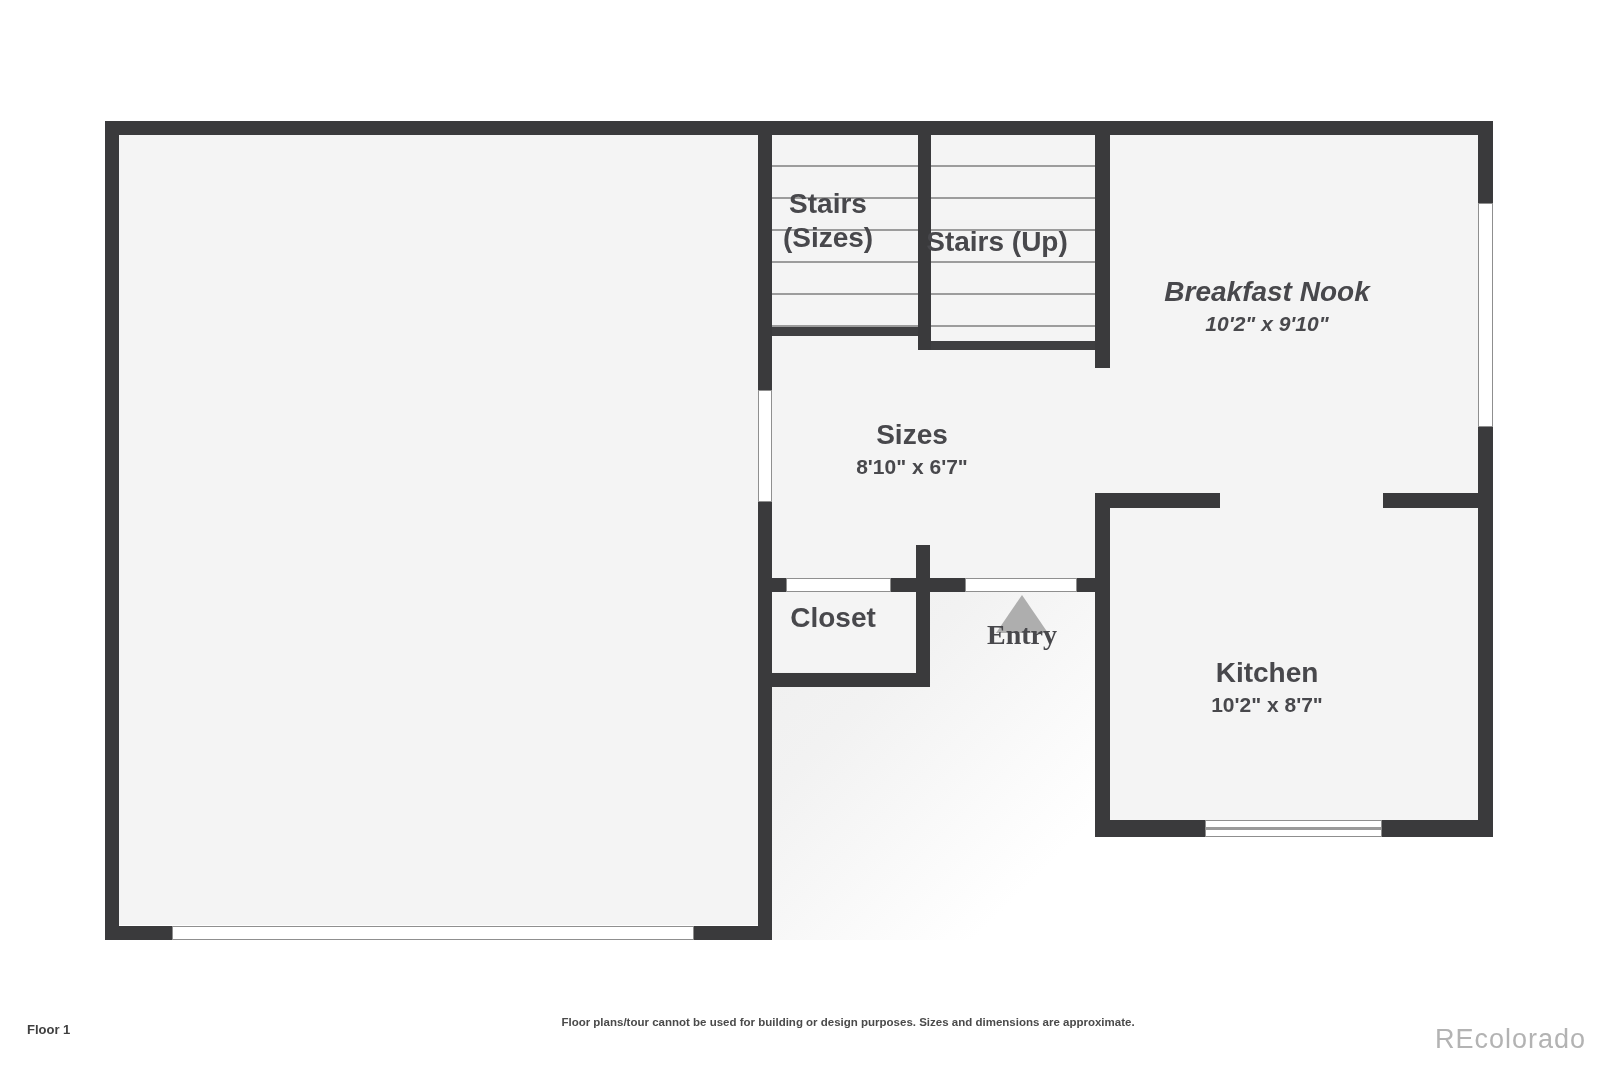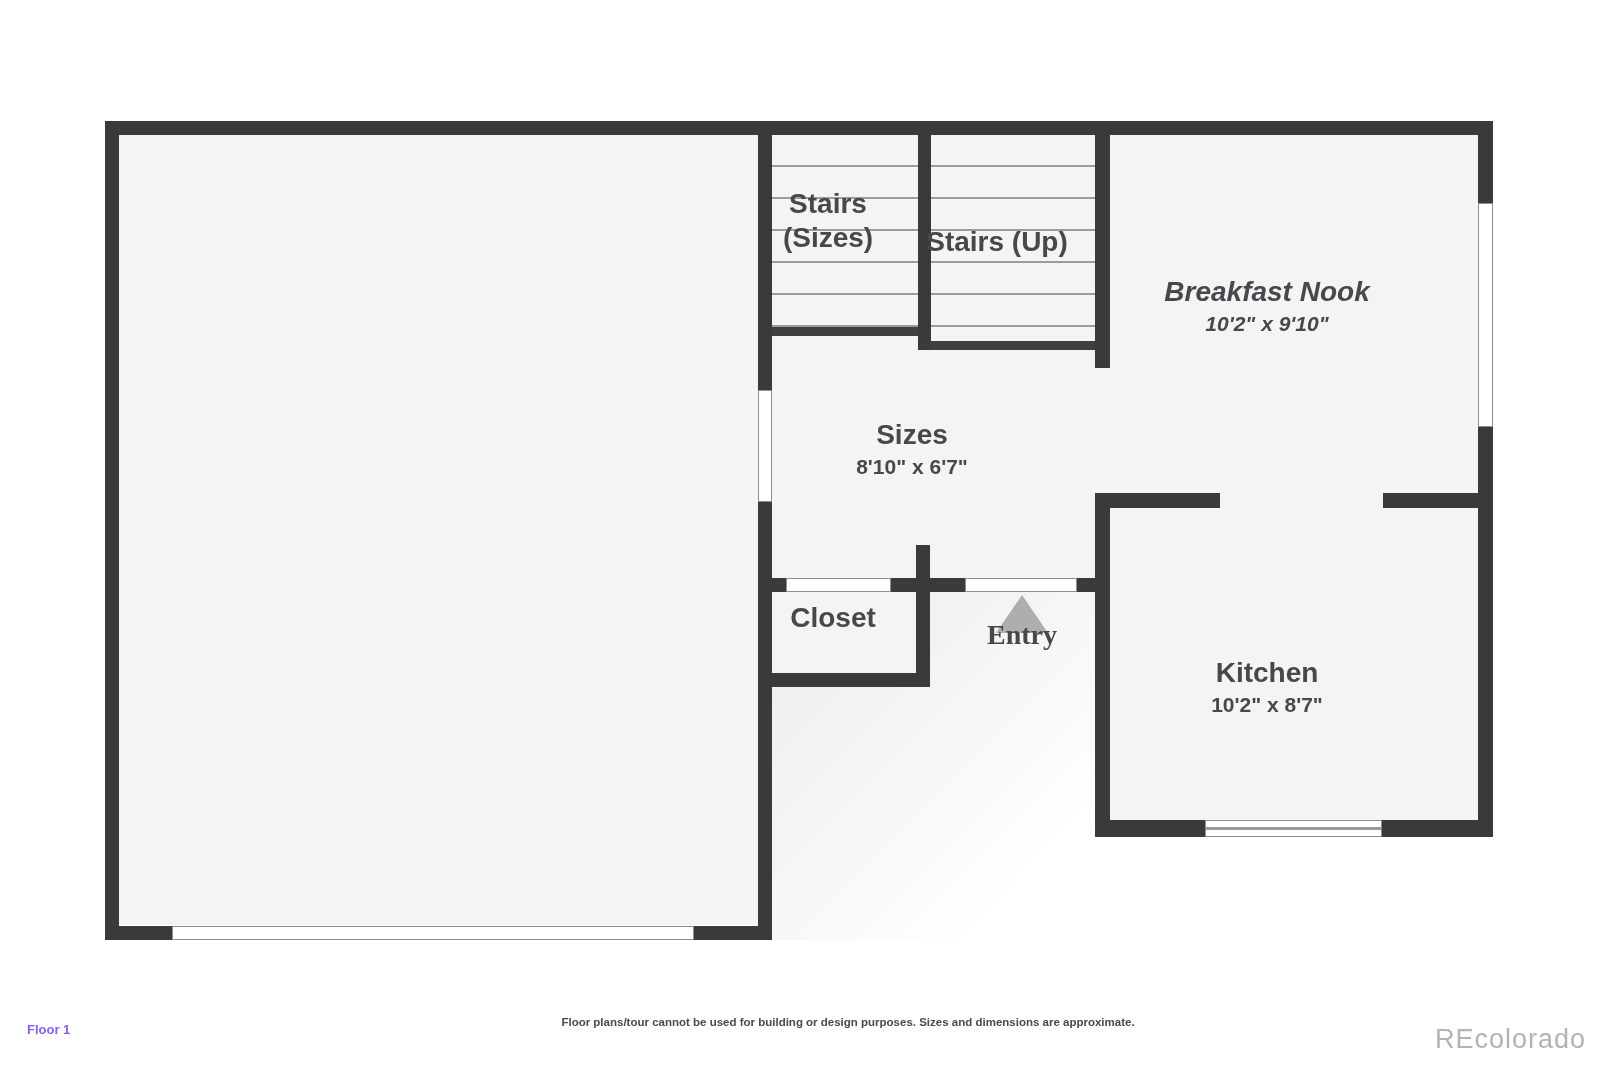--- a/index.html
+++ b/index.html
@@ -11,21 +11,21 @@
   .thinwall{position:absolute;background:#3f3f41;}
   .open{position:absolute;background:#ffffff;border:1px solid #8f8f8f;box-sizing:border-box;}
   .win-h{background:linear-gradient(to bottom,#ffffff 0 42%,#9a9a9a 42% 58%,#ffffff 58% 100%);}
   .treads{position:absolute;background:repeating-linear-gradient(to bottom,rgba(0,0,0,0) 0 30px,#9c9c9c 30px 32px);}
   .room-label{position:absolute;transform:translateX(-50%);text-align:center;color:#48484c;white-space:nowrap;}
   .room-name{font-size:28px;font-weight:bold;line-height:34px;}
   .room-dims{font-size:21px;font-weight:bold;line-height:30px;}
   .entry-arrow{position:absolute;width:0;height:0;
       border-left:26px solid transparent;border-right:26px solid transparent;
       border-bottom:38px solid #aeaeae;}
-  .floor-tag{position:absolute;left:27px;top:1022px;font-size:13px;font-weight:bold;color:#8b5cf6;}
+  .floor-tag{position:absolute;left:27px;top:1022px;font-size:13px;font-weight:bold;color:#404040;}
   .disclaimer{position:absolute;left:0;top:1016px;width:100%;text-align:center;
       font-size:11.5px;font-weight:bold;color:#4a4a4a;padding-left:48px;}
   .watermark{position:absolute;right:14px;top:1024px;font-size:27px;color:#b3b3b3;letter-spacing:1px;}
 </style>
 </head>
 <body>
 
 <div class="plan">
 
   <div class="recess" style="left:772px;top:592px;width:323px;height:348px;"></div>

